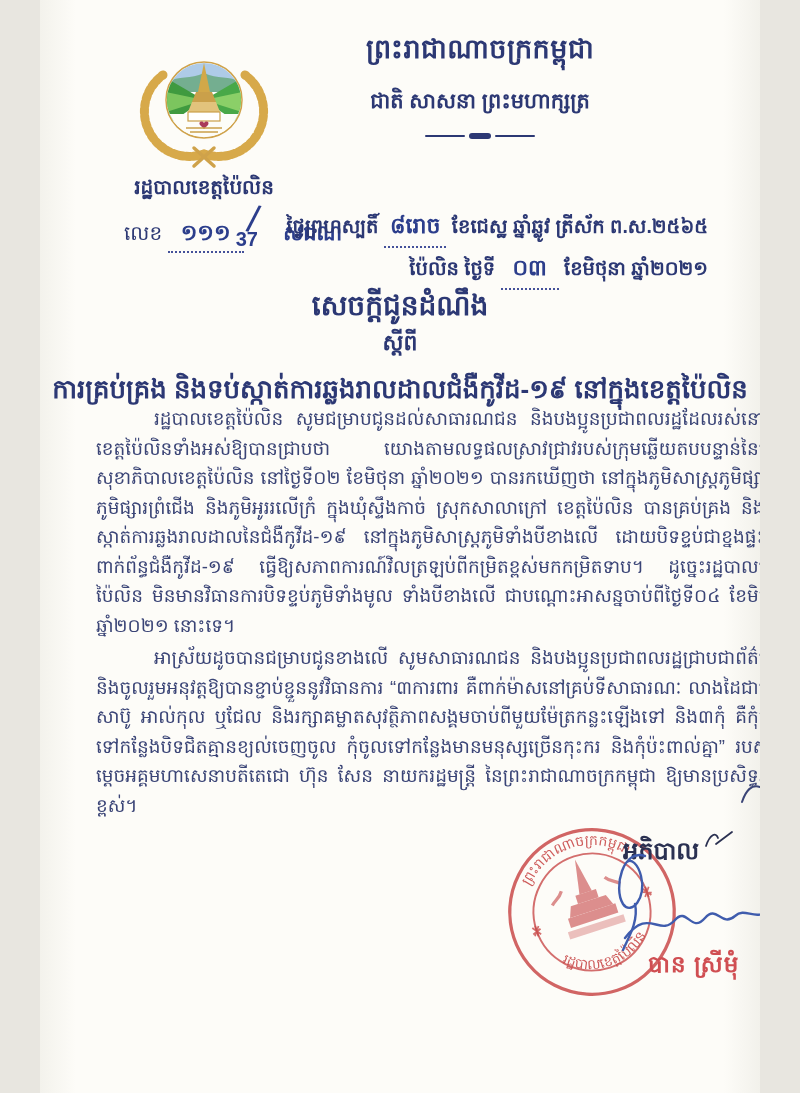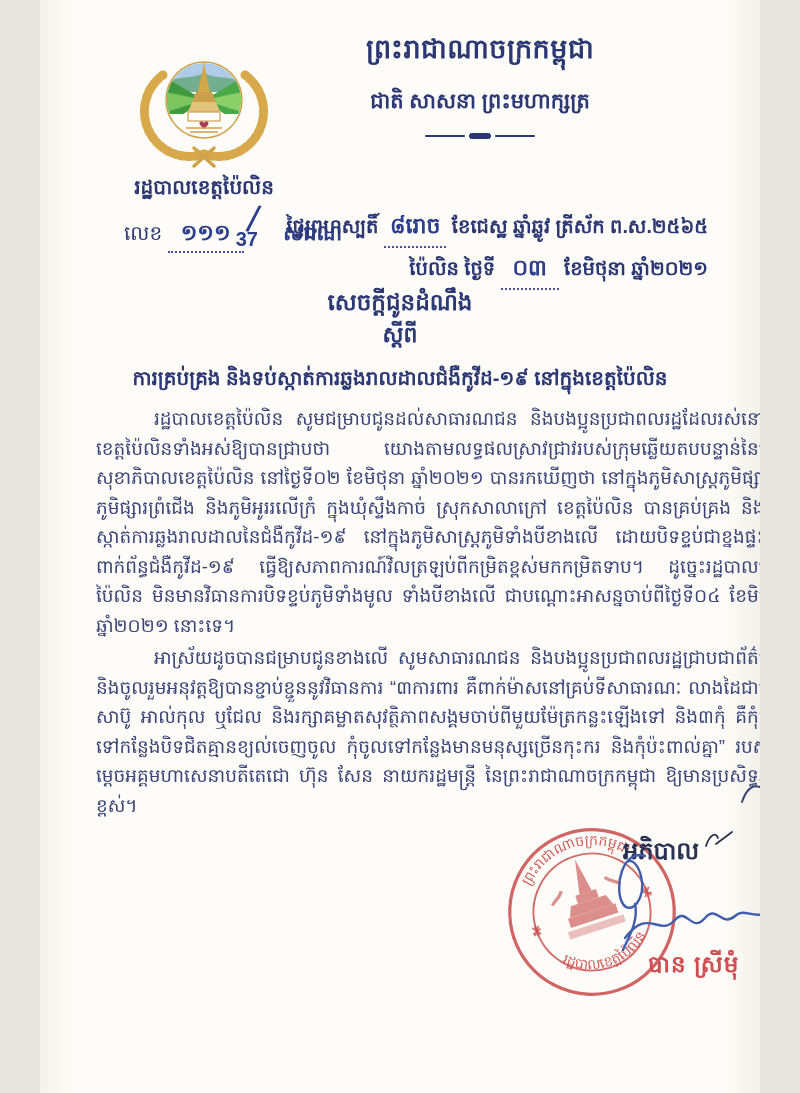--- a/index.html
+++ b/index.html
@@ -25,23 +25,23 @@
   .dotted .hand{font-size:22px;}
   .frac{position:relative;display:inline-block;width:30px;height:26px;vertical-align:baseline;}
   .frac .fslash{position:absolute;top:-16px;left:4px;font-size:38px;color:#2c3e8c;transform:rotate(12deg);font-weight:400;}
   .frac .fden{position:absolute;top:14px;left:-8px;font-size:20px;}
   .fcode{font-size:21px;margin-left:4px;}
   
   .dates{position:absolute;top:206px;right:52px;text-align:right;color:#2c3874;font-size:19.5px;line-height:40px;font-weight:600;white-space:nowrap;}
   .dates .dotted{min-width:46px;border-bottom-color:#44519a;}
   
   .titles{position:absolute;top:288px;left:0;width:100%;text-align:center;color:#2c3874;}
-  .title-1{font-size:23px;font-weight:bold;}
+  .title-1{font-size:28px;font-weight:bold;}
   .title-2{font-size:22px;font-weight:bold;margin-top:0;}
-  .title-3{font-size:20px;font-weight:bold;margin-top:12px;}
+  .title-3{font-size:26px;font-weight:bold;margin-top:12px;}
   
   .body-text{position:absolute;top:404px;left:56px;width:692px;color:#3a4476;font-size:18.5px;line-height:29.5px;text-align:justify;}
   .body-text p{margin:0;text-indent:58px;}
   .body-text p + p{margin-top:3px;}
   
   .stamp{position:absolute;left:460px;top:820px;opacity:.92;filter:blur(.3px);}
   .gov-title{position:absolute;left:583px;top:836px;font-size:24px;font-weight:bold;color:#2b3152;}
   .gov-mark{position:absolute;left:662px;top:828px;}
   .signature{position:absolute;left:545px;top:846px;}
   .gov-name{position:absolute;left:608px;top:942px;font-size:23px;font-weight:bold;color:#d04e52;letter-spacing:1px;margin-top:8px;}

